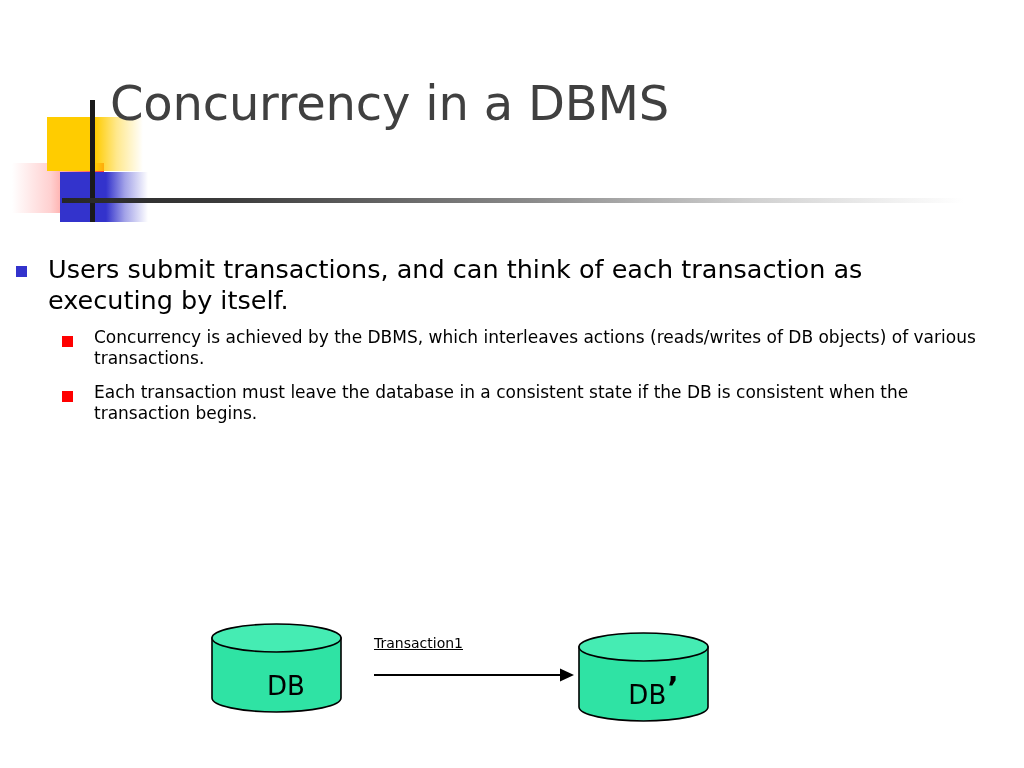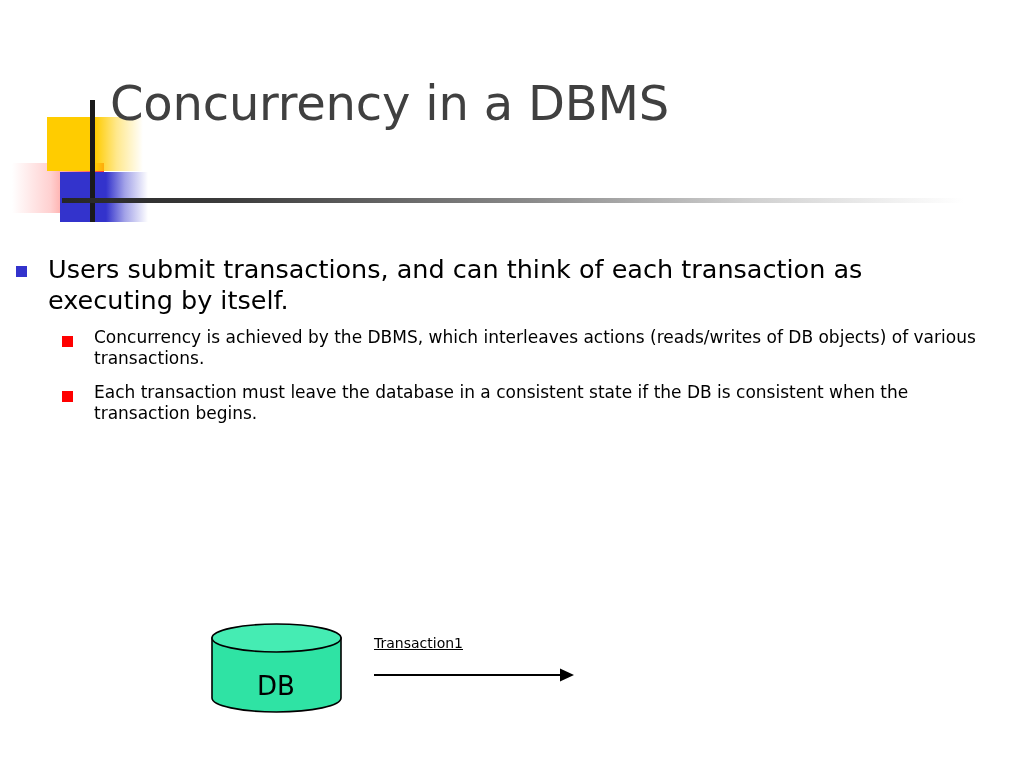--- a/index.html
+++ b/index.html
@@ -159,21 +159,21 @@
     top: 600px;
     width: 1024px;
     height: 150px;
   }
   .cyl {
     position: absolute;
   }
   .cyl svg { display: block; overflow: visible; }
   .cyl-label {
     position: absolute;
-    left: 0;
+    left: 10px;
     width: 100%;
     text-align: center;
     font-size: 26px;
     color: #000;
     font-family: "DejaVu Sans", "Liberation Sans", sans-serif;
   }
   .cyl-label .prime {
     font-size: 30px;
     font-weight: bold;
     vertical-align: 6px;
@@ -250,16 +250,25 @@
     </div>
 
     <div class="arrow-wrap">
       <div class="arrow-label">Transaction1</div>
       <svg class="arrow-line" width="200" height="20" viewBox="0 0 200 20" aria-hidden="true">
         <line x1="0" y1="10" x2="186" y2="10" stroke="#000000" stroke-width="2.2"></line>
         <polygon points="186,3.5 200,10 186,16.5" fill="#000000"></polygon>
       </svg>
     </div>
 
+    <div class="cyl" style="left:578px; top:32px; width:131px; height:90px;">
+      <svg width="131" height="90" viewBox="0 0 131 90" aria-hidden="true">
+        <path d="M1,15 L1,75 A64.5,14 0 0 0 130,75 L130,15 Z" fill="#2fe3a4" stroke="#000000" stroke-width="1.6"></path>
+        <ellipse cx="65.5" cy="15" rx="64.5" ry="14" fill="#45ecb3" stroke="#000000" stroke-width="1.6"></ellipse>
+      </svg>
+      <div class="cyl-label" style="top:38px;">
+        <span>DB</span><span class="prime">’</span>
+      </div>
+    </div>
 
   </div>
 
 </div>
 
 </body></html>

